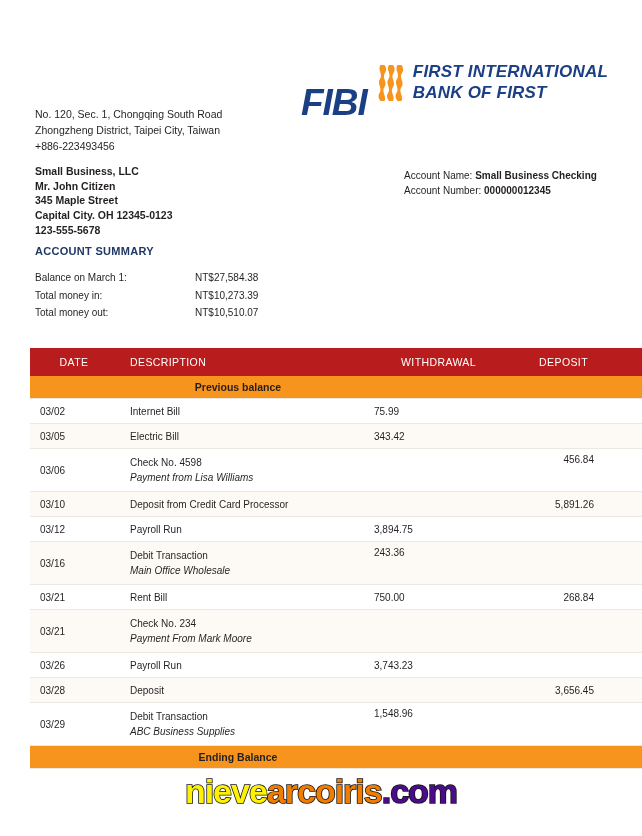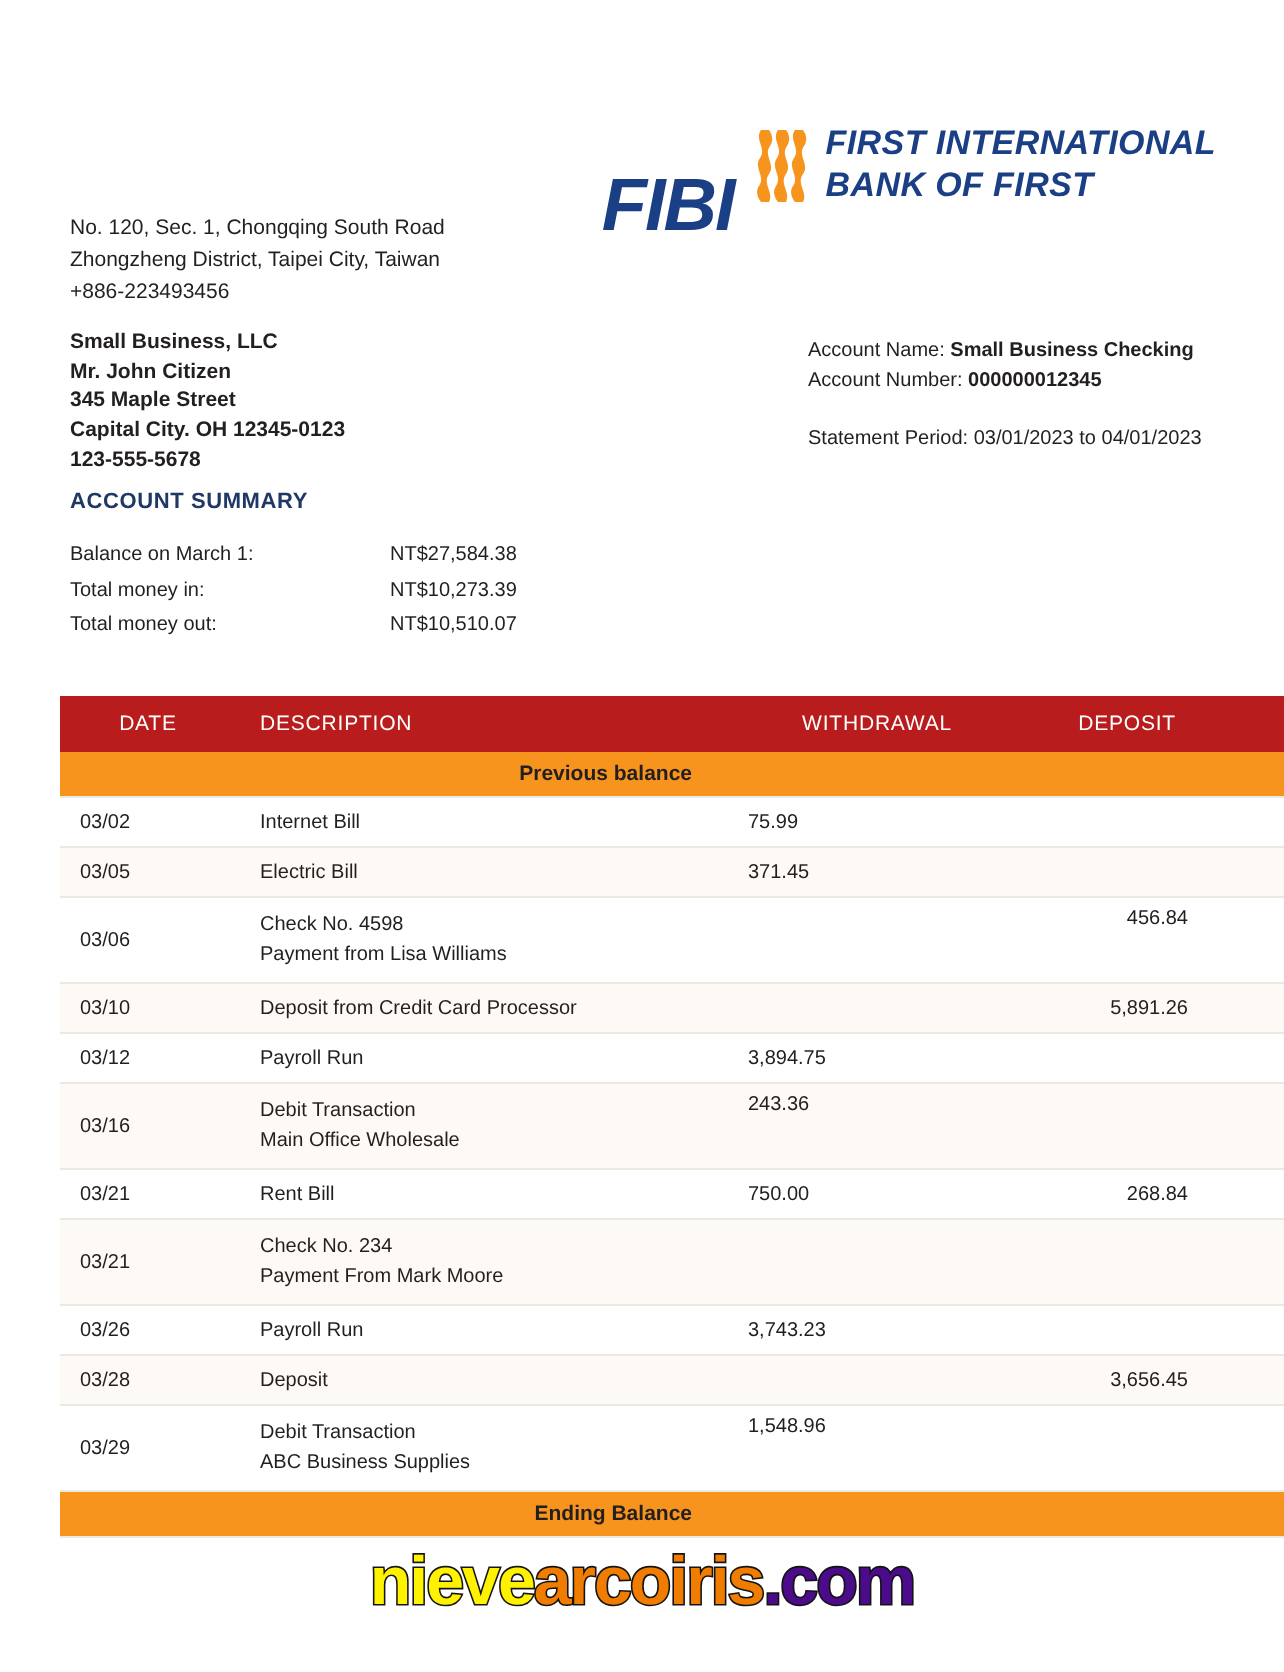--- a/index.html
+++ b/index.html
@@ -134,39 +134,40 @@
 
   .band-row td {
     background: #f7941d;
     color: #ffffff;
     font-weight: bold;
     height: 22px;
     padding: 0 10px;
     font-size: 10.5px;
     vertical-align: middle;
   }
-  .band-row td.b-desc { text-align: right; padding-left: 12px; }
+  .band-row td.b-desc { text-align: center; padding-left: 12px; }
   .band-row td.b-bal  { text-align: right; padding-right: 8px; }
 
   .txn-table td {
     border-bottom: 1px solid #ece8e2;
     padding: 0 10px;
     vertical-align: middle;
     color: #231f20;
   }
   .txn-table tr.data-row td.d-date {
     text-align: left;
     font-size: 10px;
   }
   .txn-table tr.data-row td.d-desc {
     text-align: left;
     padding-left: 12px;
     line-height: 15px;
   }
   .txn-table tr.data-row td.d-desc .sub {
+    font-style: italic;
     display: block;
   }
   .txn-table tr.data-row td.d-wd {
     text-align: left;
     padding-left: 18px;
   }
   .txn-table tr.data-row td.d-dep {
     text-align: right;
     padding-right: 4px;
   }
@@ -241,21 +242,20 @@
 
 <div class="account-meta">
   <div>
     <span>Account Name:</span>
     <span class="val">Small Business Checking</span>
   </div>
   <div>
     <span>Account Number:</span>
     <span class="val">000000012345</span>
   </div>
-  <div class="period">Statement Period: 03/01/2023 to 04/01/2023</div>
 </div>
 
 <div class="summary-title">ACCOUNT SUMMARY</div>
 <table class="summary-table">
   <tbody>
     <tr>
       <td class="lbl">Balance on March 1:</td>
       <td class="amt">NT$27,584.38</td>
     </tr>
     <tr>
@@ -291,21 +291,21 @@
     <tr class="data-row plain single">
         <td class="d-date">03/02</td>
         <td class="d-desc"><span>Internet Bill</span></td>
         <td class="d-wd">75.99</td>
         <td class="d-dep"></td>
         <td class="d-bal">27,508.39</td>
       </tr>
       <tr class="data-row alt single">
         <td class="d-date">03/05</td>
         <td class="d-desc"><span>Electric Bill</span></td>
-        <td class="d-wd">371.45</td>
+        <td class="d-wd">343.42</td>
         <td class="d-dep"></td>
         <td class="d-bal">27,254.71</td>
       </tr>
       <tr class="data-row plain double baseline-top">
         <td class="d-date">03/06</td>
         <td class="d-desc"><span>Check No. 4598</span><span class="sub">Payment from Lisa Williams</span></td>
         <td class="d-wd"></td>
         <td class="d-dep">456.84</td>
         <td class="d-bal">27,711.55</td>
       </tr>

